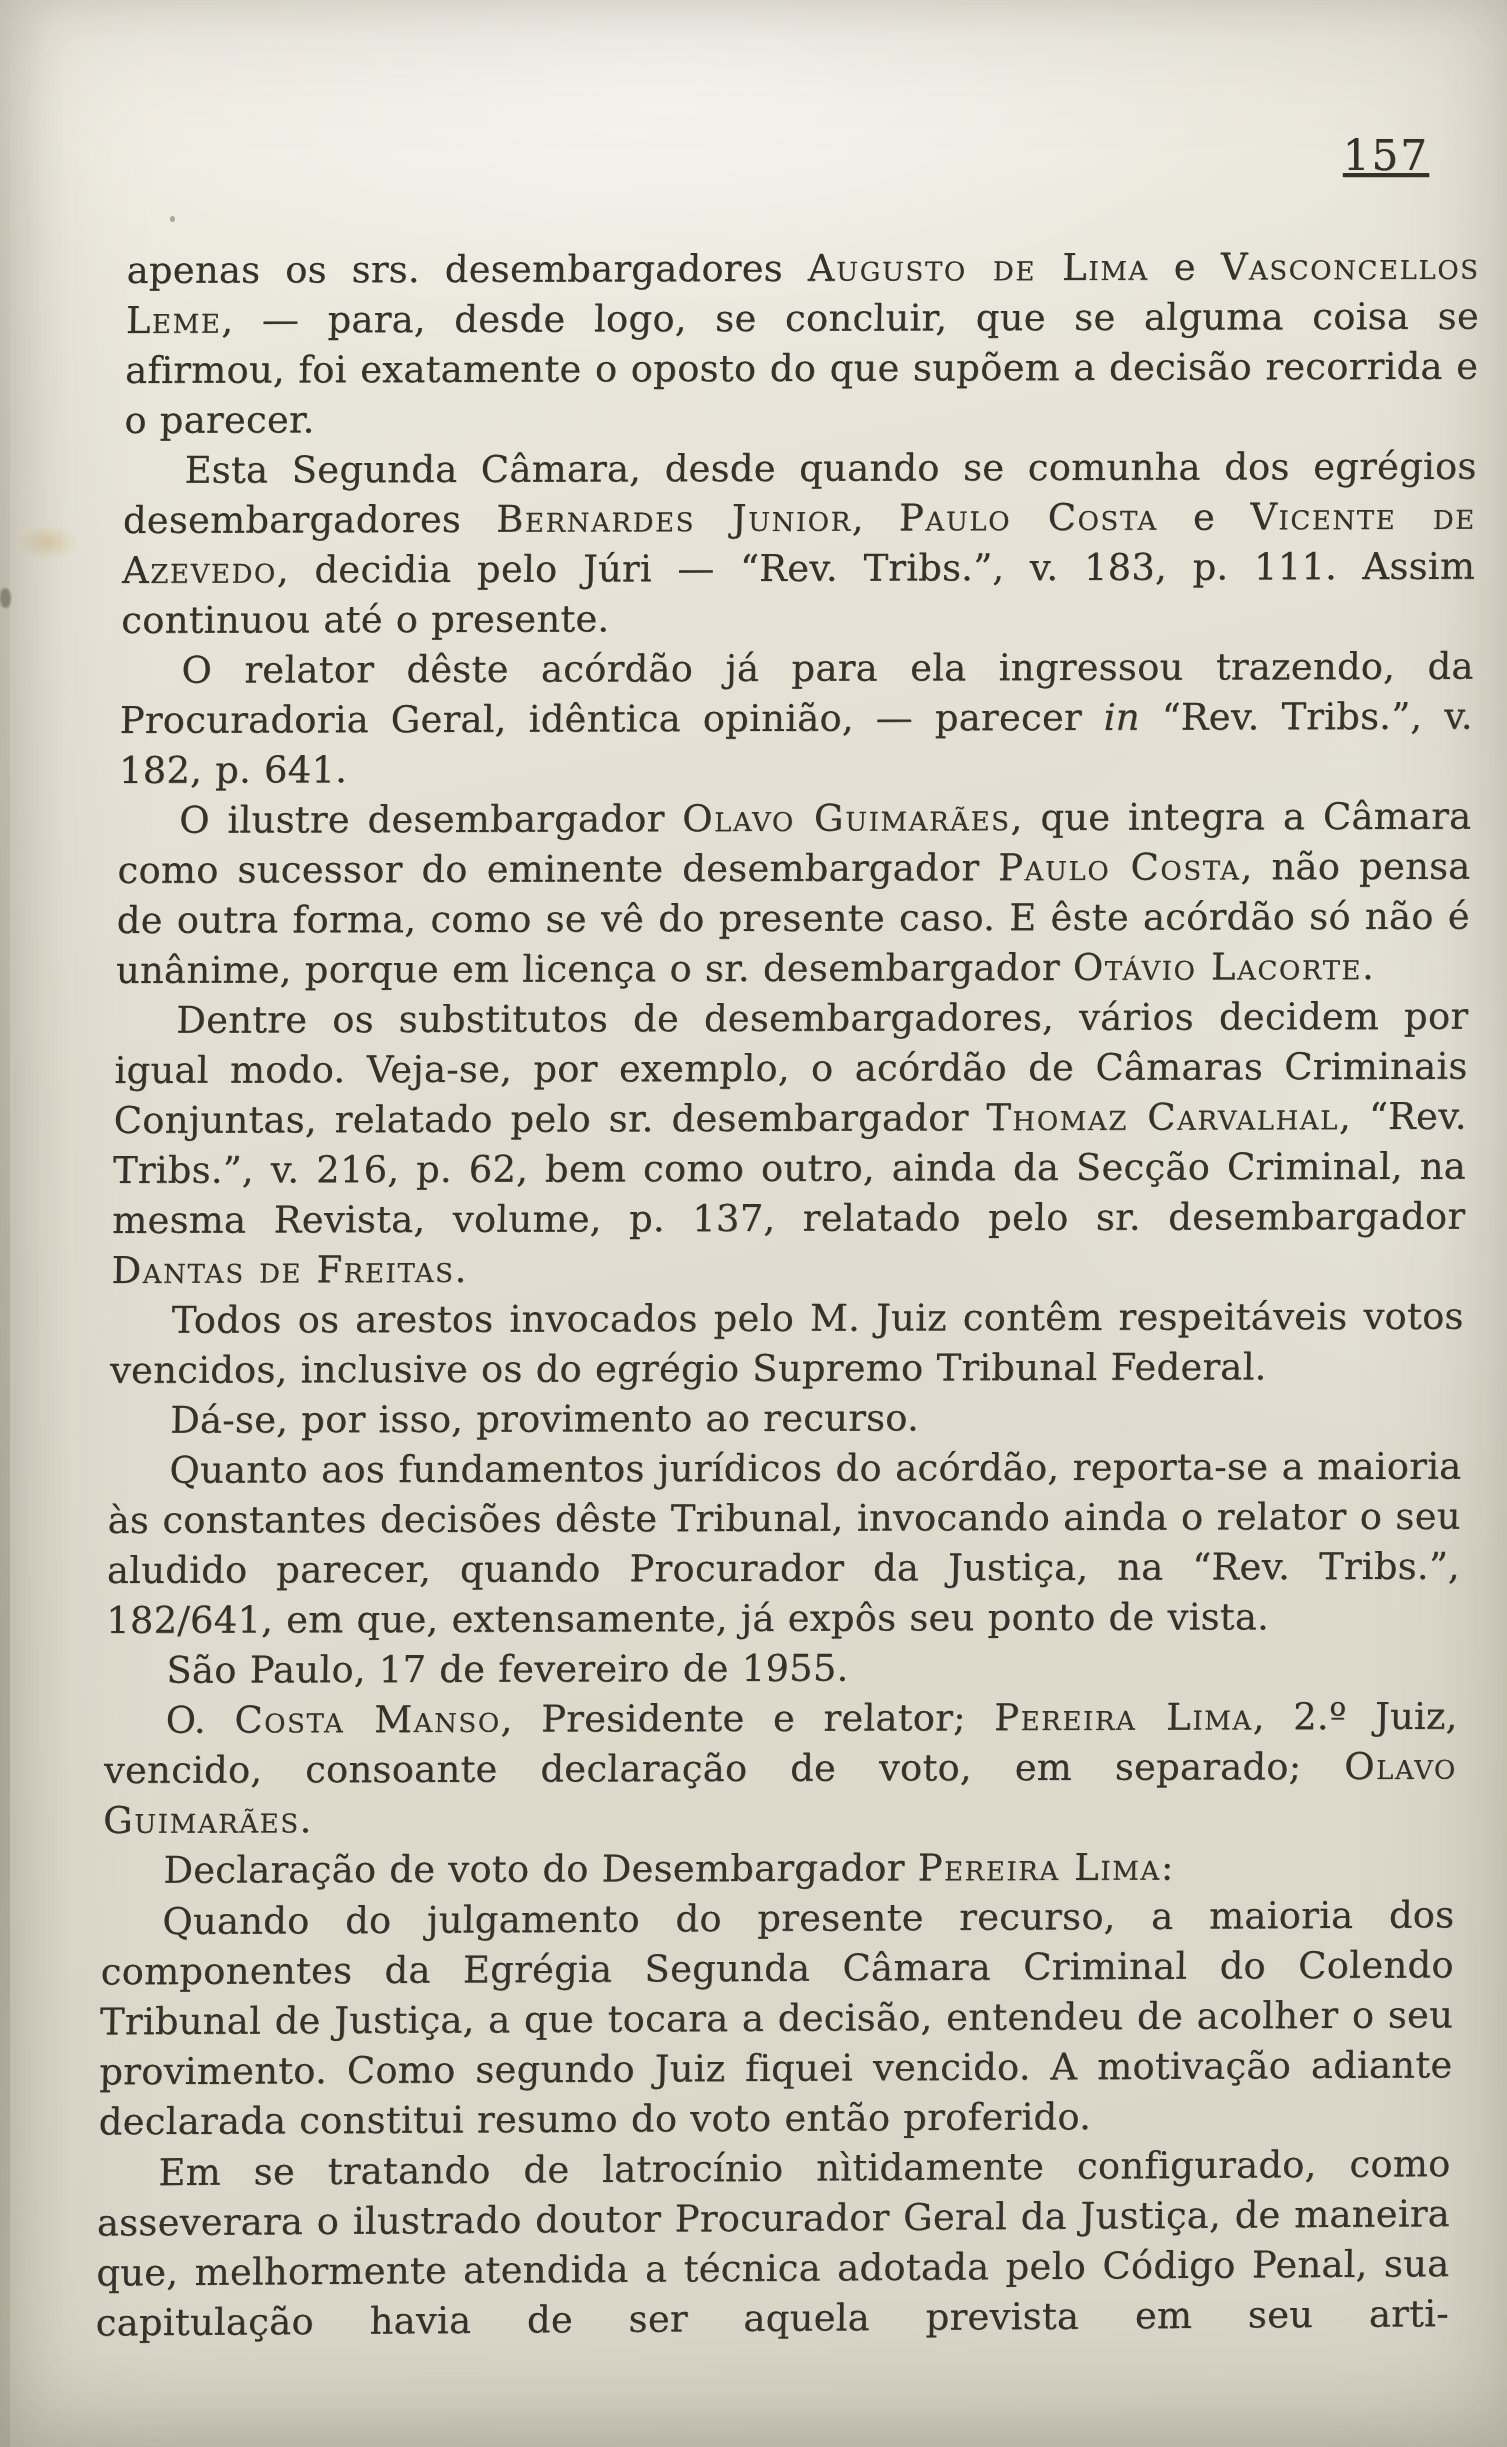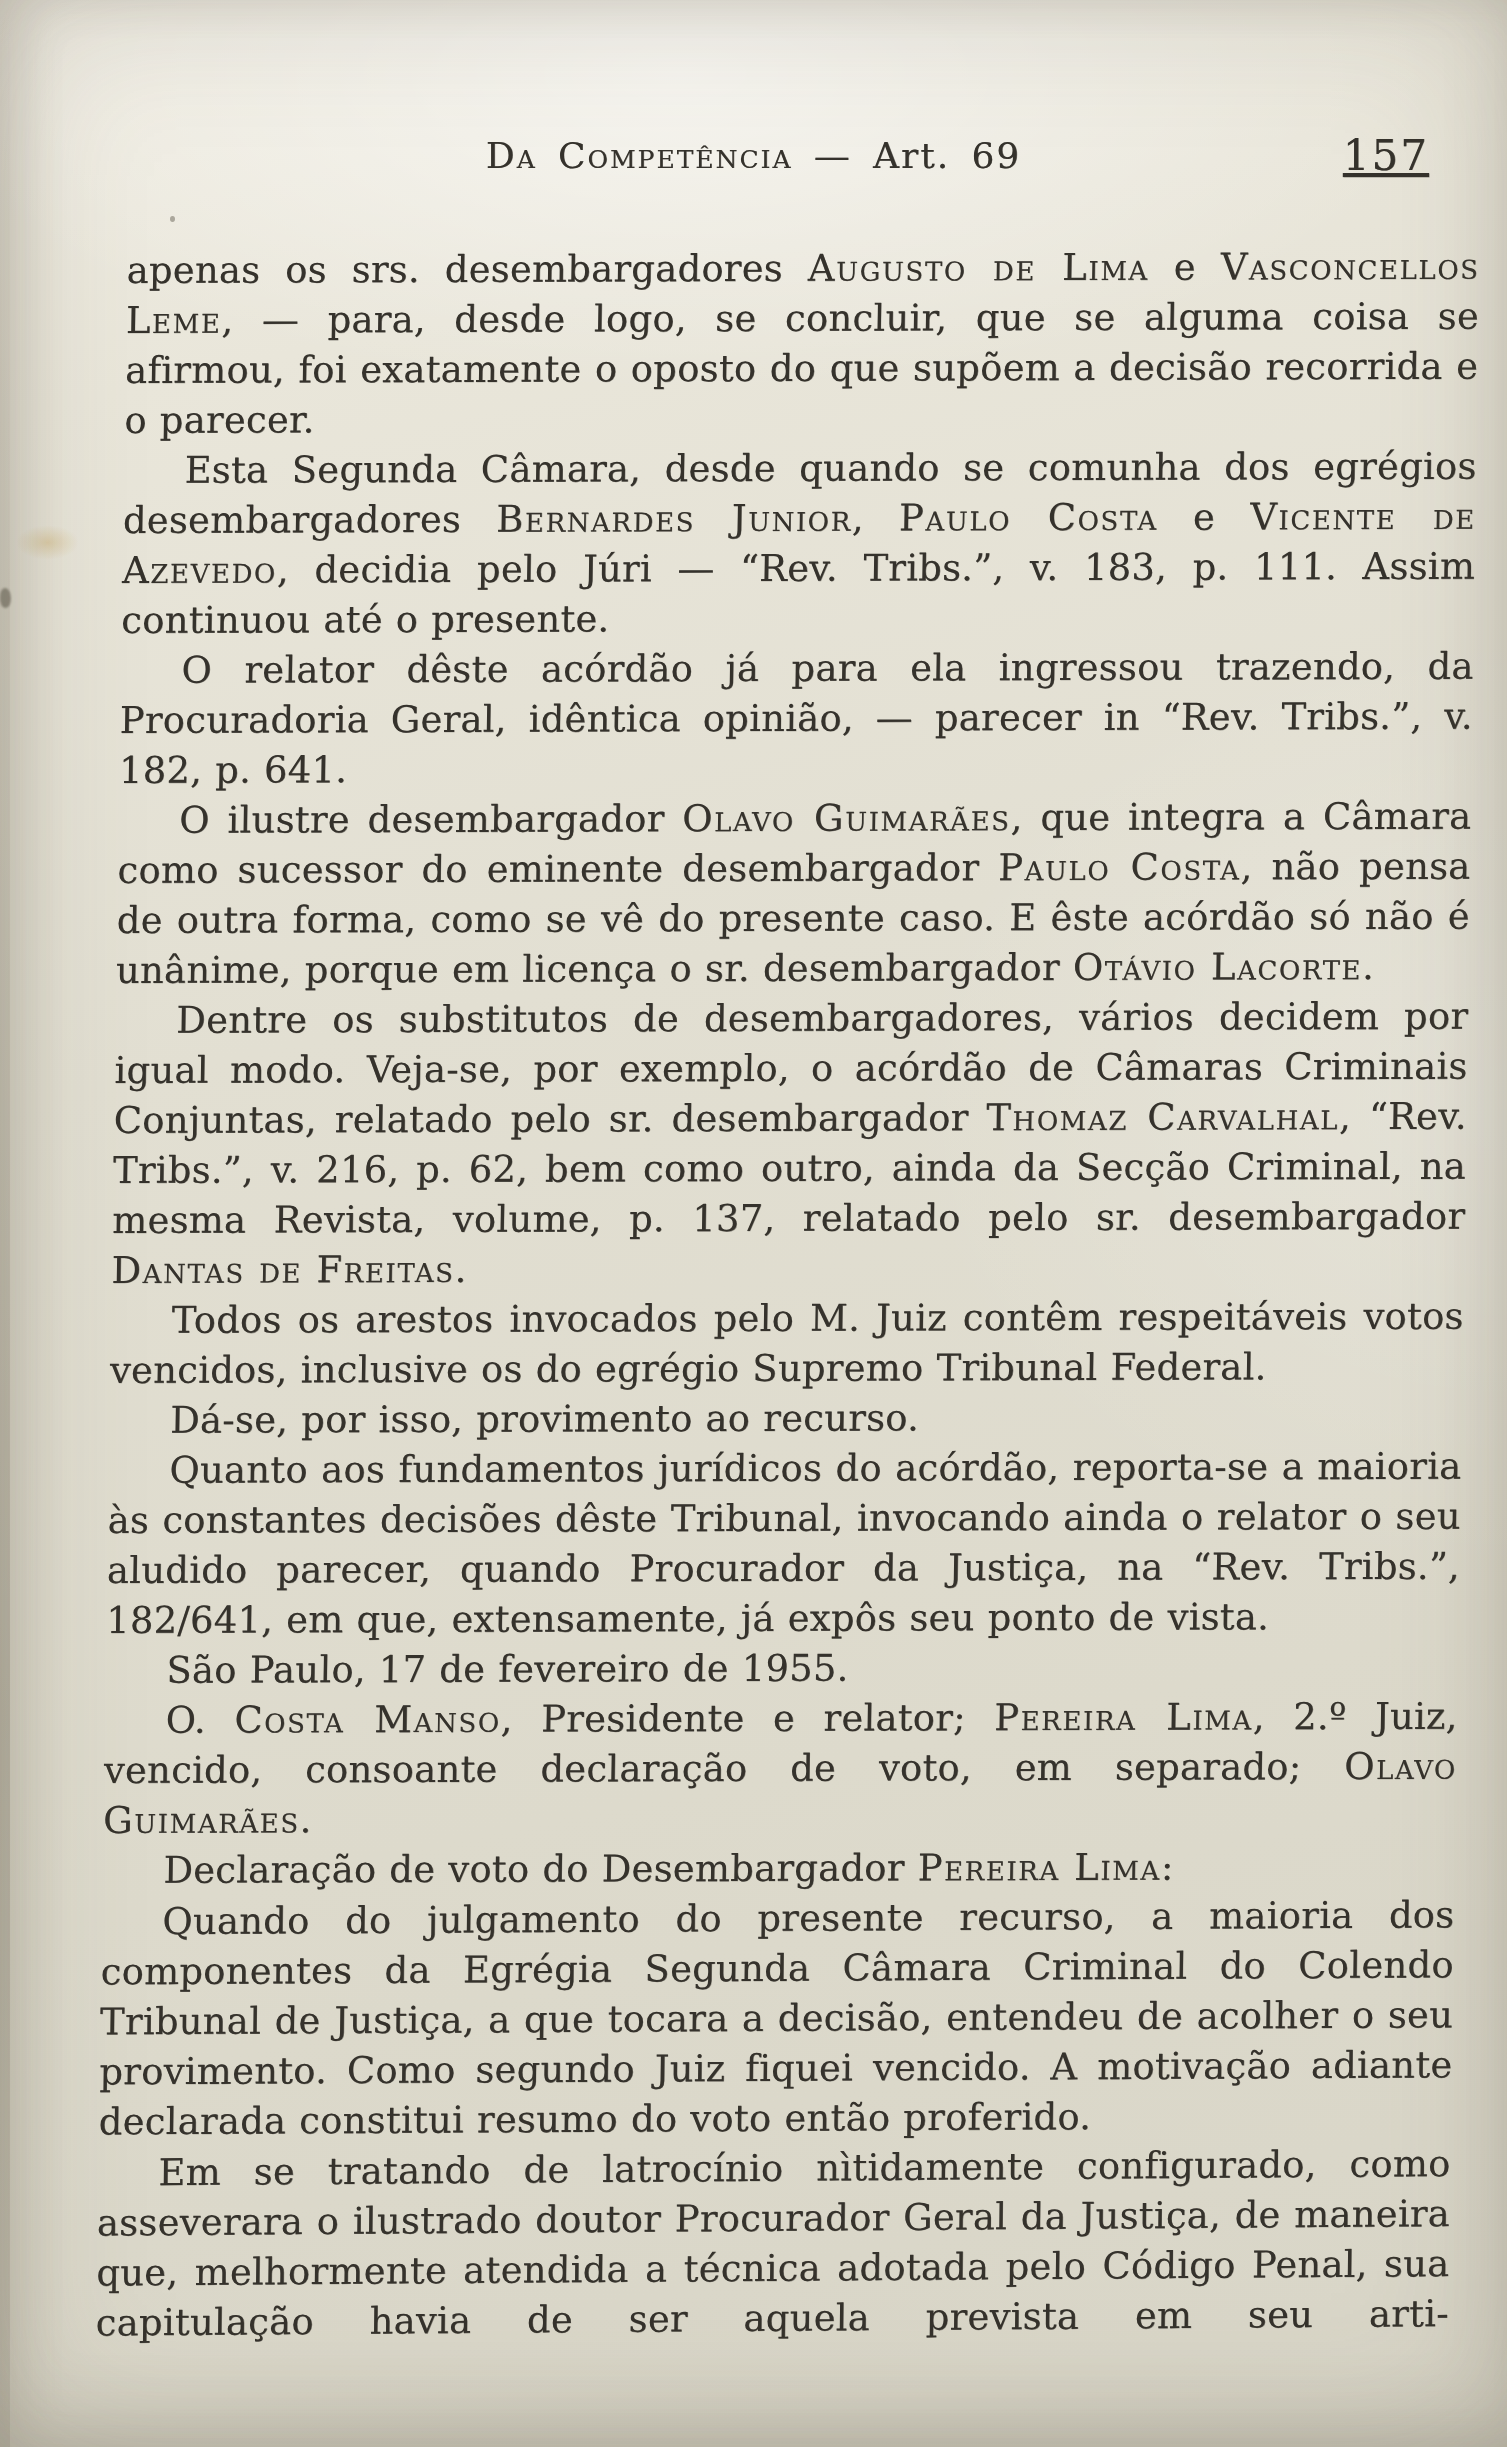--- a/index.html
+++ b/index.html
@@ -106,33 +106,32 @@
   .text-block p {
     margin: 0;
     padding: 0;
   }
   .text-block p.indent { text-indent: 61px; }
   .text-block p:nth-last-child(1) { transform: rotate(-0.22deg); text-align-last: justify; }
   .text-block p:nth-last-child(2) { transform: rotate(-0.12deg); }
 
   .seg-n  { }
   .seg-sc { font-variant: small-caps; letter-spacing: 1.6px; }
-  .seg-it { }
+  .seg-it { font-style: italic; }
 </style>
 </head>
 <body>
 
 <div class="stain-yellow"></div>
 <div class="speck-a"></div>
 <div class="speck-b"></div>
 <div class="speck-c"></div>
 <div class="edge-left"></div>
 
 <header class="running-header">
-  <div class="header-title"><span class="smallcaps">Da Competência</span><span> — Art. 69</span></div>
   <div class="page-number">157</div>
 </header>
 
 <main class="text-block">
     <p class=""><span class="seg-n">apenas os srs. desembargadores </span><span class="seg-sc">Augusto de Lima</span><span class="seg-n"> e </span><span class="seg-sc">Vasconcellos Leme</span><span class="seg-n">, — para, desde logo, se concluir, que se alguma coisa se afirmou, foi exatamente o oposto do que supõem a decisão recorrida e o parecer.</span></p>
     <p class="indent"><span class="seg-n">Esta Segunda Câmara, desde quando se comunha dos egrégios desembargadores </span><span class="seg-sc">Bernardes Junior</span><span class="seg-n">, </span><span class="seg-sc">Paulo Costa</span><span class="seg-n"> e </span><span class="seg-sc">Vicente de Azevedo</span><span class="seg-n">, decidia pelo Júri — “Rev. Tribs.”, v. 183, p. 111. Assim continuou até o presente.</span></p>
     <p class="indent"><span class="seg-n">O relator dêste acórdão já para ela ingressou trazendo, da Procuradoria Geral, idêntica opinião, — parecer </span><span class="seg-it">in</span><span class="seg-n"> “Rev. Tribs.”, v. 182, p. 641.</span></p>
     <p class="indent"><span class="seg-n">O ilustre desembargador </span><span class="seg-sc">Olavo Guimarães</span><span class="seg-n">, que integra a Câmara como sucessor do eminente desembargador </span><span class="seg-sc">Paulo Costa</span><span class="seg-n">, não pensa de outra forma, como se vê do presente caso. E êste acórdão só não é unânime, porque em licença o sr. desembargador </span><span class="seg-sc">Otávio Lacorte</span><span class="seg-n">.</span></p>
     <p class="indent"><span class="seg-n">Dentre os substitutos de desembargadores, vários decidem por igual modo. Veja-se, por exemplo, o acórdão de Câmaras Criminais Conjuntas, relatado pelo sr. desembargador </span><span class="seg-sc">Thomaz Carvalhal</span><span class="seg-n">, “Rev. Tribs.”, v. 216, p. 62, bem como outro, ainda da Secção Criminal, na mesma Revista, volume, p. 137, relatado pelo sr. desembargador </span><span class="seg-sc">Dantas de Freitas</span><span class="seg-n">.</span></p>
     <p class="indent"><span class="seg-n">Todos os arestos invocados pelo M. Juiz contêm respeitáveis votos vencidos, inclusive os do egrégio Supremo Tribunal Federal.</span></p>

